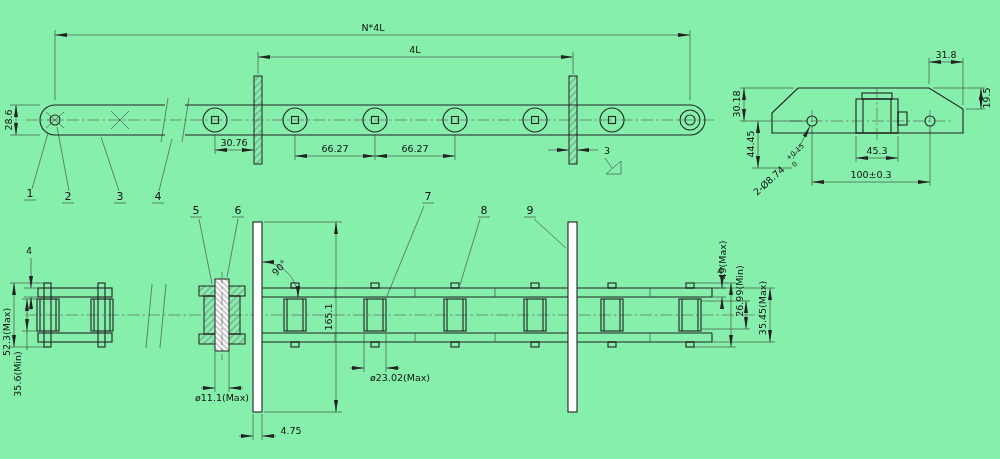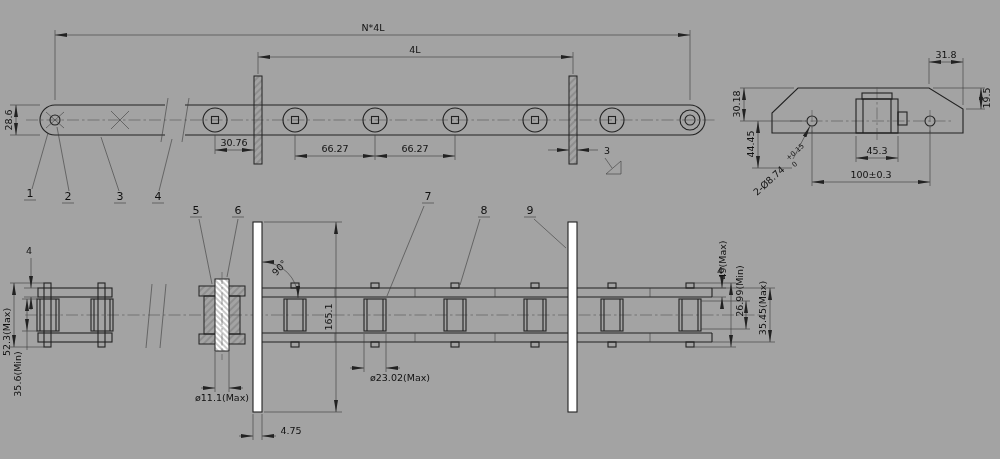--- a/index.html
+++ b/index.html
@@ -1,16 +1,16 @@
 <!DOCTYPE html>
 <html><head>
 <meta charset="utf-8">
 <style>
   html,body{margin:0;padding:0;background:#fff;}
-  .stage{width:1000px;height:459px;background:#a3a3a3;position:relative;font-family:"DejaVu Sans",sans-serif;}
+  .stage{width:1000px;height:459px;background:#86efac;position:relative;font-family:"DejaVu Sans",sans-serif;}
   svg{display:block;}
   .ln{stroke:#222;stroke-width:1.1;fill:none;}
   .tn{stroke:#3a3a3a;stroke-width:0.6;fill:none;}
   .cl{stroke:#555;stroke-width:0.6;fill:none;stroke-dasharray:12 3 2.5 3;}
   .hf{stroke:#222;stroke-width:1;fill:url(#h1);}
   .hf2{stroke:#222;stroke-width:1;fill:url(#h2);}
   .wf{stroke:#222;stroke-width:1.1;fill:#fff;}
   text{font-family:"DejaVu Sans",sans-serif;font-size:9.5px;fill:#111;}
   .pl{font-size:11px;}
   .sm{font-size:7px;}

